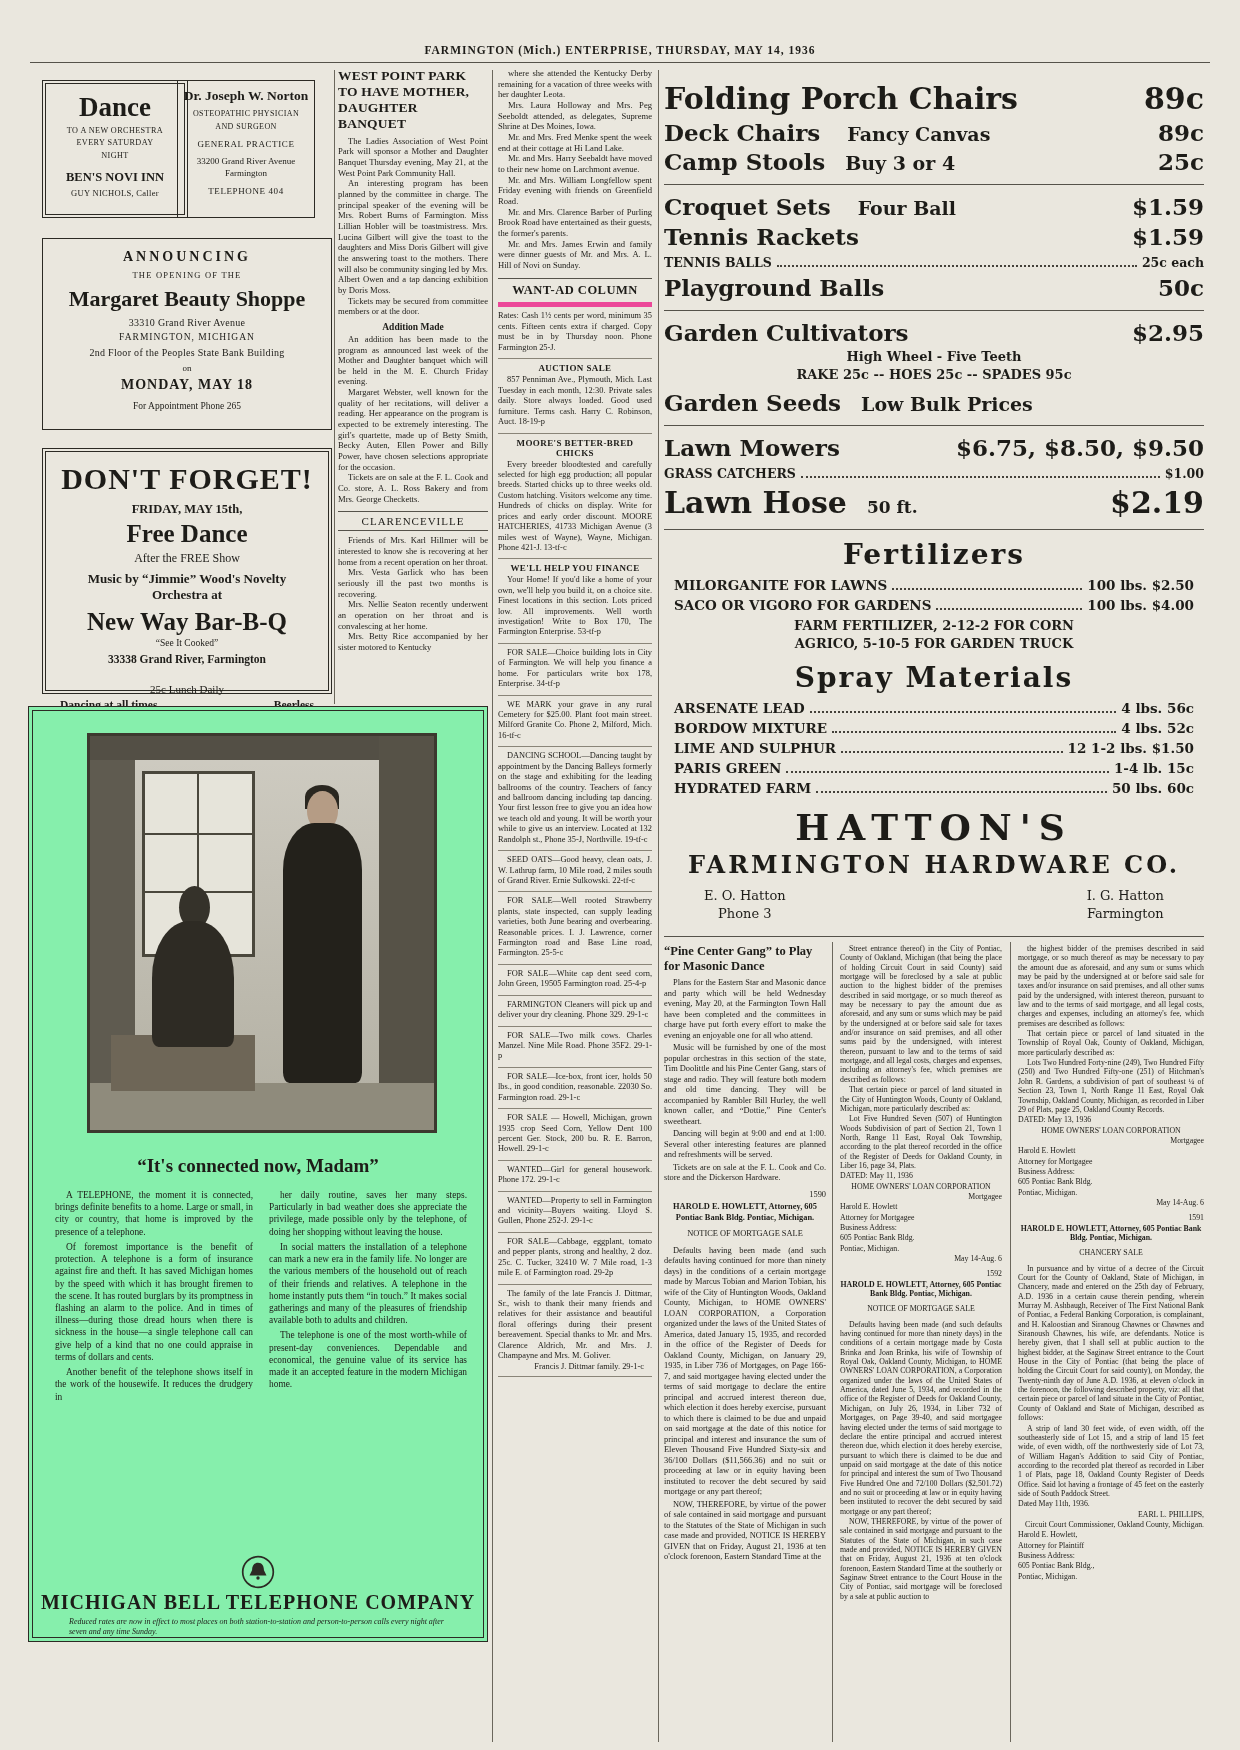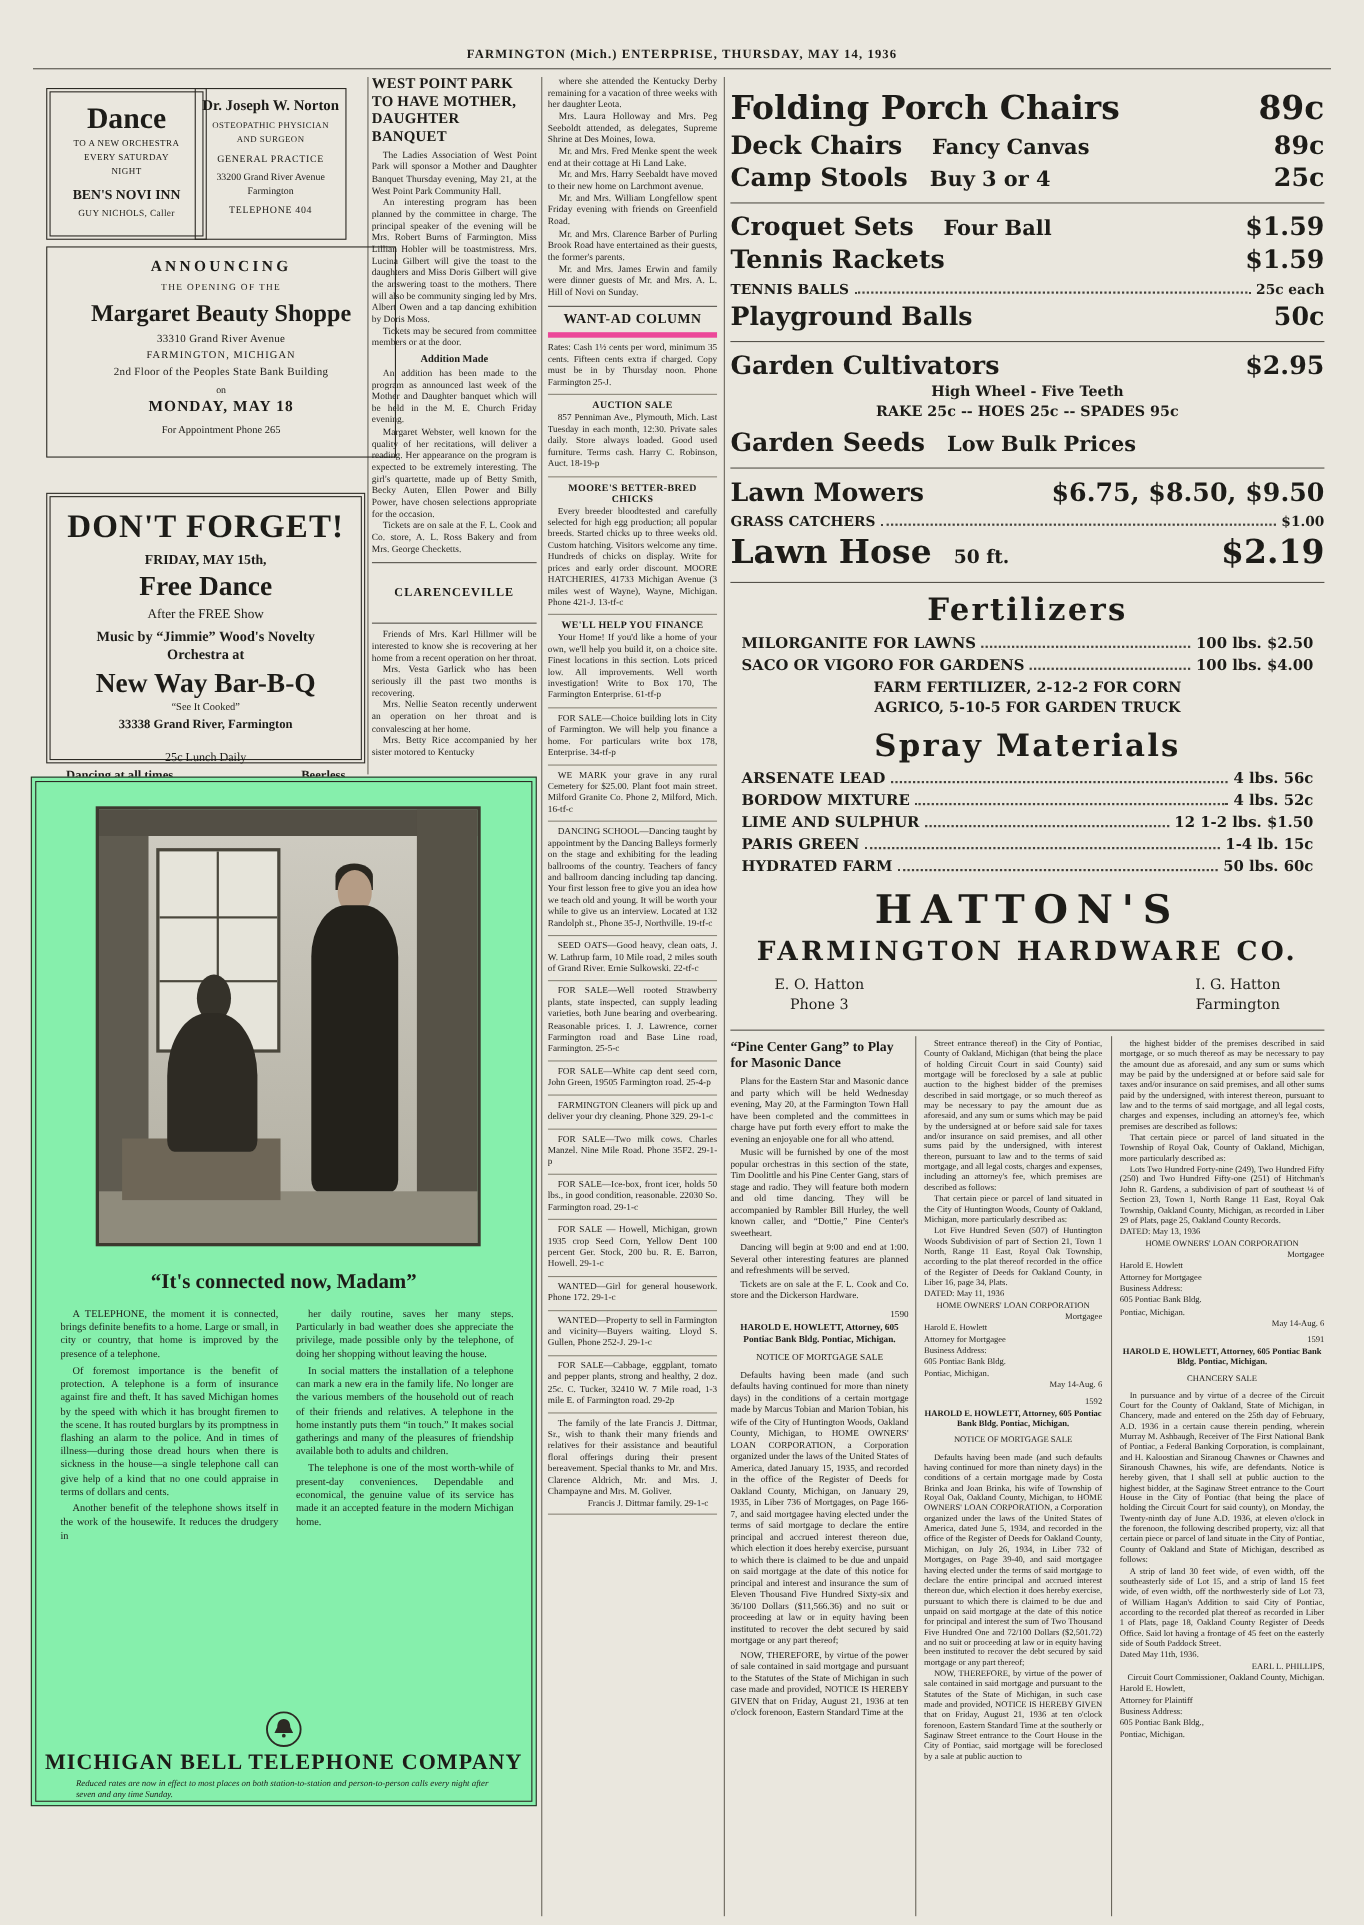--- a/index.html
+++ b/index.html
@@ -43,21 +43,21 @@
   .df-music{font-size:13px;font-weight:bold;margin-top:5px;line-height:1.25}
   .df-venue{font-size:25px;font-weight:bold;margin-top:4px}
   .df-tag{font-size:9.5px;margin-top:2px}
   .df-addr{font-size:11.5px;font-weight:bold;margin-top:5px}
   .df-lunch{font-size:11px;margin-top:18px}
   .df-bot{display:flex;justify-content:space-between;padding:4px 14px 0;font-size:11.5px;font-weight:bold}
   
   .headline{font-size:13.5px;font-weight:bold;line-height:1.18;letter-spacing:.2px}
   .body-p{font-size:8.6px;line-height:1.24;text-align:justify;text-indent:10px}
   .subhead{font-size:9.5px;font-weight:bold;text-align:center;margin:5px 0 2px}
-  .secthead{font-size:11px;font-weight:bold;text-align:center;letter-spacing:1px;border-top:1px solid #55524a;border-bottom:1px solid #55524a;padding:21px 0;margin:7px 0 4px}
+  .secthead{font-size:11px;font-weight:normal;text-align:center;letter-spacing:1px;border-top:1px solid #55524a;border-bottom:1px solid #55524a;padding:3px 0;margin:7px 0 4px}
   
   .wa-head{font-size:12.5px;font-weight:bold;text-align:center;letter-spacing:.5px;border-top:1px solid #55524a;border-bottom:5px solid #ec4899;padding:4px 0;margin:8px 0 4px}
   .wa-rates{font-size:8.4px;line-height:1.25;text-align:justify;border-bottom:1px solid #8a8578;padding-bottom:5px}
   .want{border-bottom:1px solid #8a8578;padding:4px 0 5px}
   .whead{font-size:9px;font-weight:bold;text-align:center;margin-bottom:2px;letter-spacing:.4px}
   .wtext{font-size:8.4px;line-height:1.24;text-align:justify;text-indent:9px}
   .wsig{font-size:8.4px;text-align:right;padding-right:8px}
   
   .hw{font-family:"DejaVu Serif","Liberation Serif",serif}
   .hw-row{display:flex;align-items:baseline;font-weight:bold}
@@ -128,21 +128,21 @@
 
   <div class="abs boxad" style="left:177px;top:80px;width:138px;height:138px">
     <div class="nort-name">Dr. Joseph W. Norton</div>
     <div class="nort-sub" style="padding:0 10px">OSTEOPATHIC PHYSICIAN AND SURGEON</div>
     <div class="nort-pr">GENERAL PRACTICE</div>
     <div class="nort-ad">33200 Grand River Avenue</div>
     <div style="font-size:9px">Farmington</div>
     <div class="nort-ph">TELEPHONE 404</div>
   </div>
 
-  <div class="abs boxad" style="left:42px;top:224px;width:318px;height:192px">
+  <div class="abs boxad" style="left:42px;top:238px;width:290px;height:192px">
     <div class="b-ann">ANNOUNCING</div>
     <div class="b-open">THE OPENING OF THE</div>
     <div class="b-name">Margaret Beauty Shoppe</div>
     <div class="b-line">33310 Grand River Avenue</div>
     <div class="b-caps">FARMINGTON, MICHIGAN</div>
     <div class="b-line">2nd Floor of the Peoples State Bank Building</div>
     <div class="b-on">on</div>
     <div class="b-date">MONDAY, MAY 18</div>
     <div class="b-ph">For Appointment Phone 265</div>
   </div>
@@ -250,21 +250,21 @@
         </div>
 
         <div class="want">
           <div class="whead">MOORE'S BETTER-BRED CHICKS</div>
           <p class="wtext">Every breeder bloodtested and carefully selected for high egg production; all popular breeds. Started chicks up to three weeks old. Custom hatching. Visitors welcome any time. Hundreds of chicks on display. Write for prices and early order discount. MOORE HATCHERIES, 41733 Michigan Avenue (3 miles west of Wayne), Wayne, Michigan. Phone 421-J.  13-tf-c</p>
 
         </div>
 
         <div class="want">
           <div class="whead">WE'LL HELP YOU FINANCE</div>
-          <p class="wtext">Your Home! If you'd like a home of your own, we'll help you build it, on a choice site. Finest locations in this section. Lots priced low. All improvements. Well worth investigation! Write to Box 170, The Farmington Enterprise.  61-tf-p</p>
+          <p class="wtext">Your Home! If you'd like a home of your own, we'll help you build it, on a choice site. Finest locations in this section. Lots priced low. All improvements. Well worth investigation! Write to Box 170, The Farmington Enterprise.  53-tf-p</p>
 
         </div>
 
         <div class="want">
 
           <p class="wtext">FOR SALE—Choice building lots in City of Farmington. We will help you finance a home. For particulars write box 178, Enterprise.  34-tf-p</p>
 
         </div>
 
         <div class="want">

